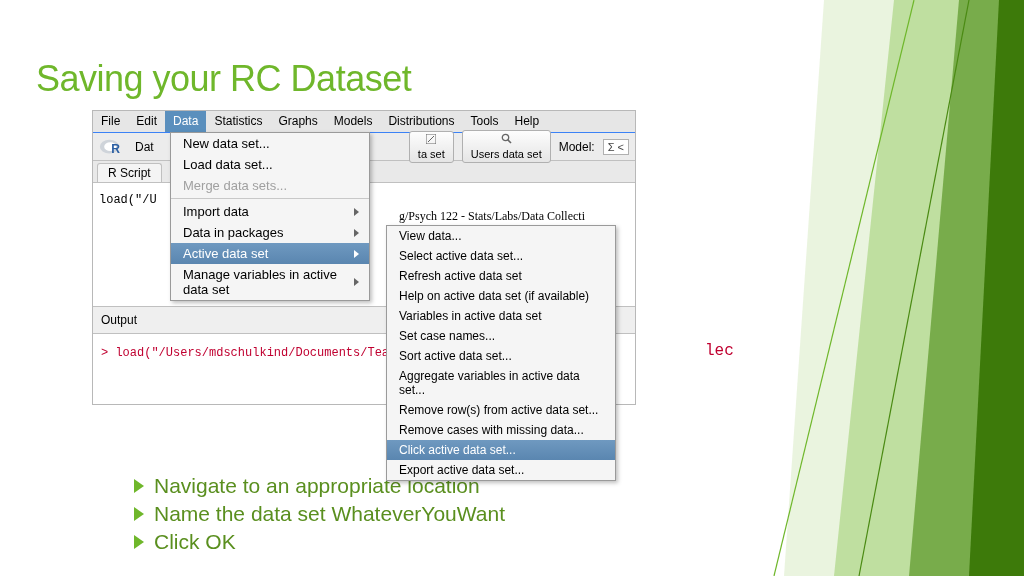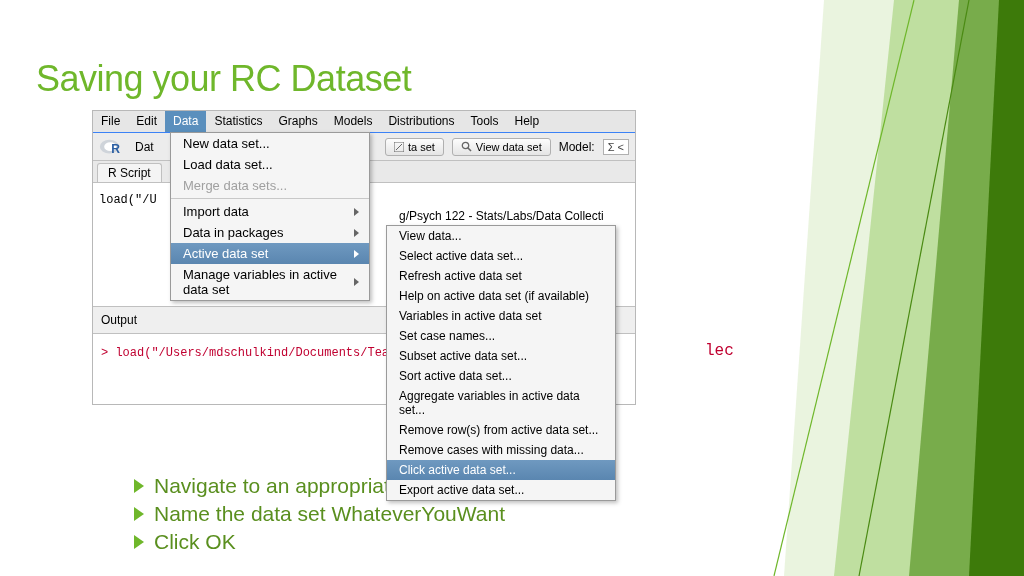--- a/index.html
+++ b/index.html
@@ -5,28 +5,28 @@
   * { box-sizing: border-box; margin: 0; padding: 0; }
   html, body { width: 1024px; height: 576px; font-family: Arial, Helvetica, sans-serif; background: #fff; overflow: hidden; }
   .slide { position: relative; width: 1024px; height: 576px; }
   .title { position: absolute; left: 36px; top: 58px; font-size: 36px; font-weight: 400; color: #6fb72b; letter-spacing: -0.5px; text-align: right; }
   .app-shot { position: absolute; left: 92px; top: 110px; width: 544px; background: #efefef; border: 1px solid #b8b8b8; }
   .menubar { display: flex; align-items: stretch; background: #e6e6e6; height: 22px; border-bottom: 1px solid #3b82f6; font-size: 12px; }
   .menubar .mi { padding: 3px 8px 0 8px; cursor: default; }
   .menubar .mi.active { background: #5a8fbd; color: #fff; }
   .toolbar { display: flex; align-items: center; height: 28px; border-bottom: 1px solid #c0c0c0; background: #ececec; font-size: 12px; padding-left: 6px; gap: 10px; }
   .rlogo { width: 26px; height: 18px; display: flex; align-items: center; justify-content: center; }
-  .tbtn { border: 1px solid #b0b0b0; background: linear-gradient(#fdfdfd,#e5e5e5); border-radius: 3px; padding: 2px 8px; font-size: 11px; display: inline-flex; align-items: center; gap: 4px; }
+  .tbtn { border: 1px solid #b0b0b0; background: linear-gradient(#fdfdfd,#e5e5e5); border-radius: 3px; padding: 2px 8px; font-size: 11px; display: inline-flex; align-items: center; gap: 4px; flex-direction: column; }
   .toolbar-right { margin-left: auto; display: flex; align-items: center; gap: 8px; padding-right: 6px; }
   .model-box { border: 1px solid #b0b0b0; background: #fff; padding: 1px 4px; font-size: 11px; min-width: 26px; text-align: center; color: #444; }
   .tabrow { display: flex; align-items: flex-end; height: 22px; background: #e9e9e9; border-bottom: 1px solid #c0c0c0; padding-left: 4px; }
   .tab { border: 1px solid #c0c0c0; border-bottom: none; background: #f4f4f4; padding: 2px 10px; font-size: 12px; border-radius: 3px 3px 0 0; }
   .editor { position: relative; background: #fff; height: 124px; border-bottom: 1px solid #c0c0c0; }
   .editor .code { position: absolute; left: 6px; top: 10px; font-family: "Courier New", monospace; font-size: 12px; color: #000; white-space: pre; }
-  .editor .code2 { position: absolute; left: 306px; top: 26px; font-family: Liberation Sans, sans-serif; font-size: 12px; color: #000; white-space: pre; }
+  .editor .code2 { position: absolute; left: 306px; top: 26px; font-family: Liberation Serif, serif; font-size: 12px; color: #000; white-space: pre; }
   .outlbl { padding: 6px 8px; font-size: 12px; background: #efefef; border-bottom: 1px solid #c0c0c0; }
   .output { background: #fff; height: 70px; padding: 8px; }
   .output .oprompt { font-family: "Courier New", monospace; font-size: 12px; color: #c00030; white-space: pre; }
   .output .tail { color: #c00030; font-family: "Courier New", monospace; font-size: 16px; }
   .dd1 { position: absolute; left: 170px; top: 132px; width: 200px; background: #f5f5f5; border: 1px solid #9a9a9a; font-size: 13px; box-shadow: 2px 2px 4px rgba(0,0,0,.25); }
   .dd1 .it, .dd2 .it { padding: 3px 10px 3px 12px; display: flex; justify-content: space-between; align-items: center; cursor: default; }
   .dd1 .it.dis { color: #a0a0a0; }
   .dd1 .sep, .dd2 .sep { height: 1px; background: #c8c8c8; margin: 2px 0; }
   .dd1 .it.sel, .dd2 .it.sel { background: linear-gradient(#6f99c0,#5a86b0); color: #fff; }
   .sub-arrow { width: 0; height: 0; border-top: 4px solid transparent; border-bottom: 4px solid transparent; border-left: 5px solid #666; }
@@ -74,21 +74,21 @@
               <rect x="0" y="0" width="10" height="10" fill="none" stroke="#666"></rect>
               <line x1="2" y1="8" x2="8" y2="2" stroke="#666"></line>
             </svg>
           <span>ta set</span>
         </span>
         <span class="tbtn">
           <svg width="11" height="11" viewBox="0 0 11 11">
               <circle cx="4.5" cy="4.5" r="3.2" fill="none" stroke="#666" stroke-width="1.3"></circle>
               <line x1="7" y1="7" x2="10" y2="10" stroke="#666" stroke-width="1.6"></line>
             </svg>
-          <span>View data set</span>
+          <span>Users data set</span>
         </span>
         <span>Model:</span>
         <span class="model-box">Σ  &lt;</span>
       </div>
     </div>
 
     <div class="tabrow">
       <div class="tab">R Script</div>
     </div>
 
@@ -143,23 +143,20 @@
         <span>Refresh active data set</span>
       </div>
       <div class="it">
         <span>Help on active data set (if available)</span>
       </div>
       <div class="it">
         <span>Variables in active data set</span>
       </div>
       <div class="it">
         <span>Set case names...</span>
-      </div>
-      <div class="it">
-        <span>Subset active data set...</span>
       </div>
       <div class="it">
         <span>Sort active data set...</span>
       </div>
       <div class="it">
         <span>Aggregate variables in active data set...</span>
       </div>
       <div class="it">
         <span>Remove row(s) from active data set...</span>
       </div>

